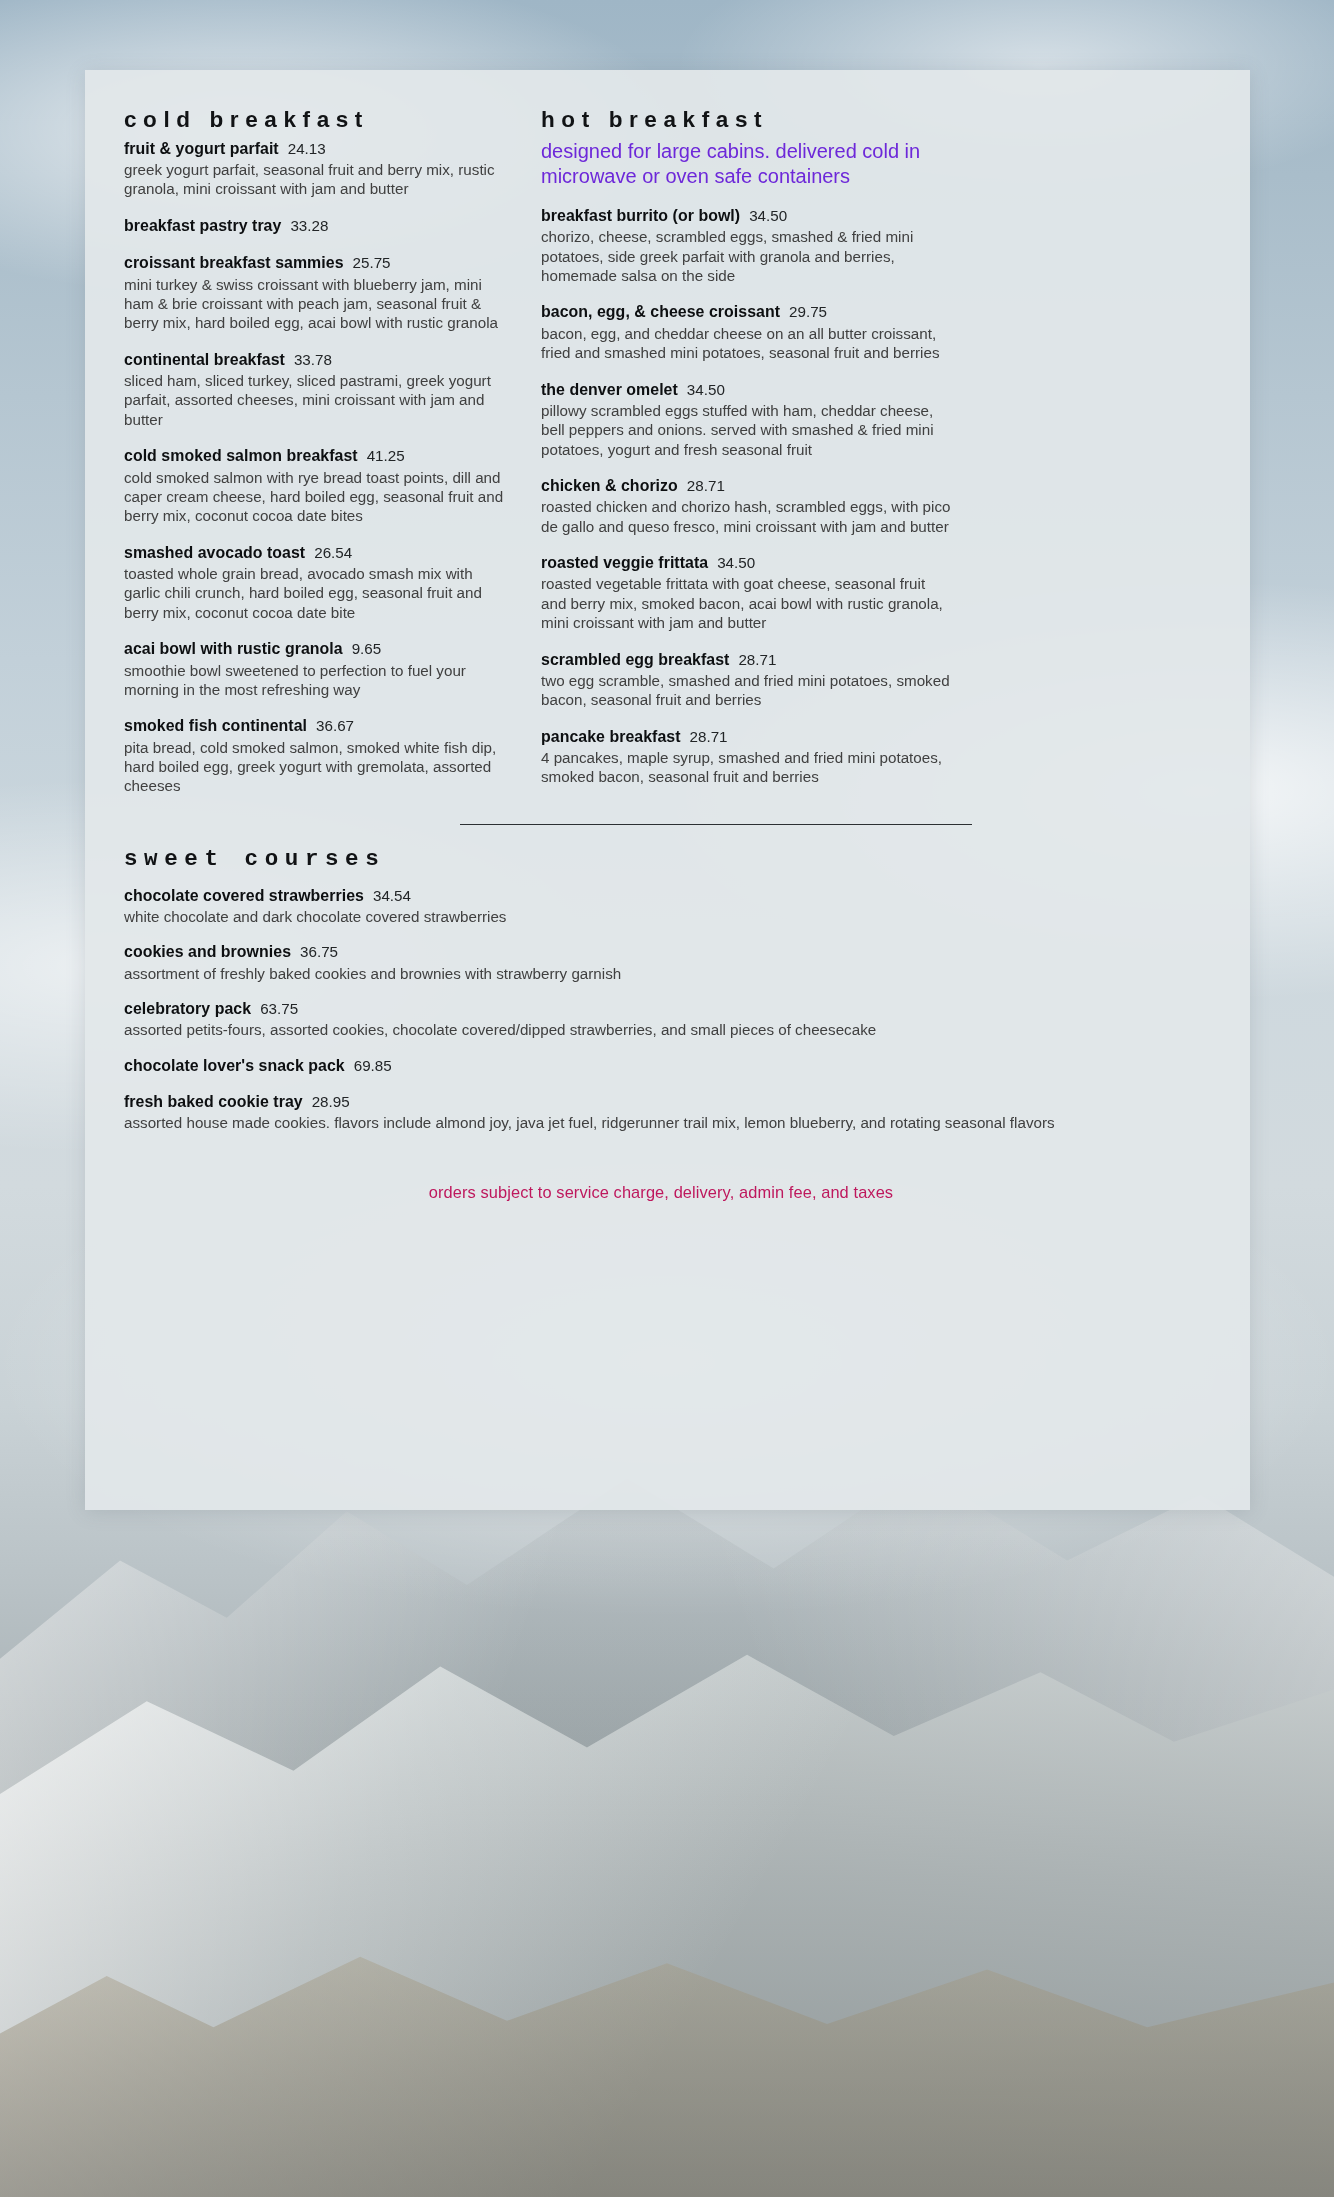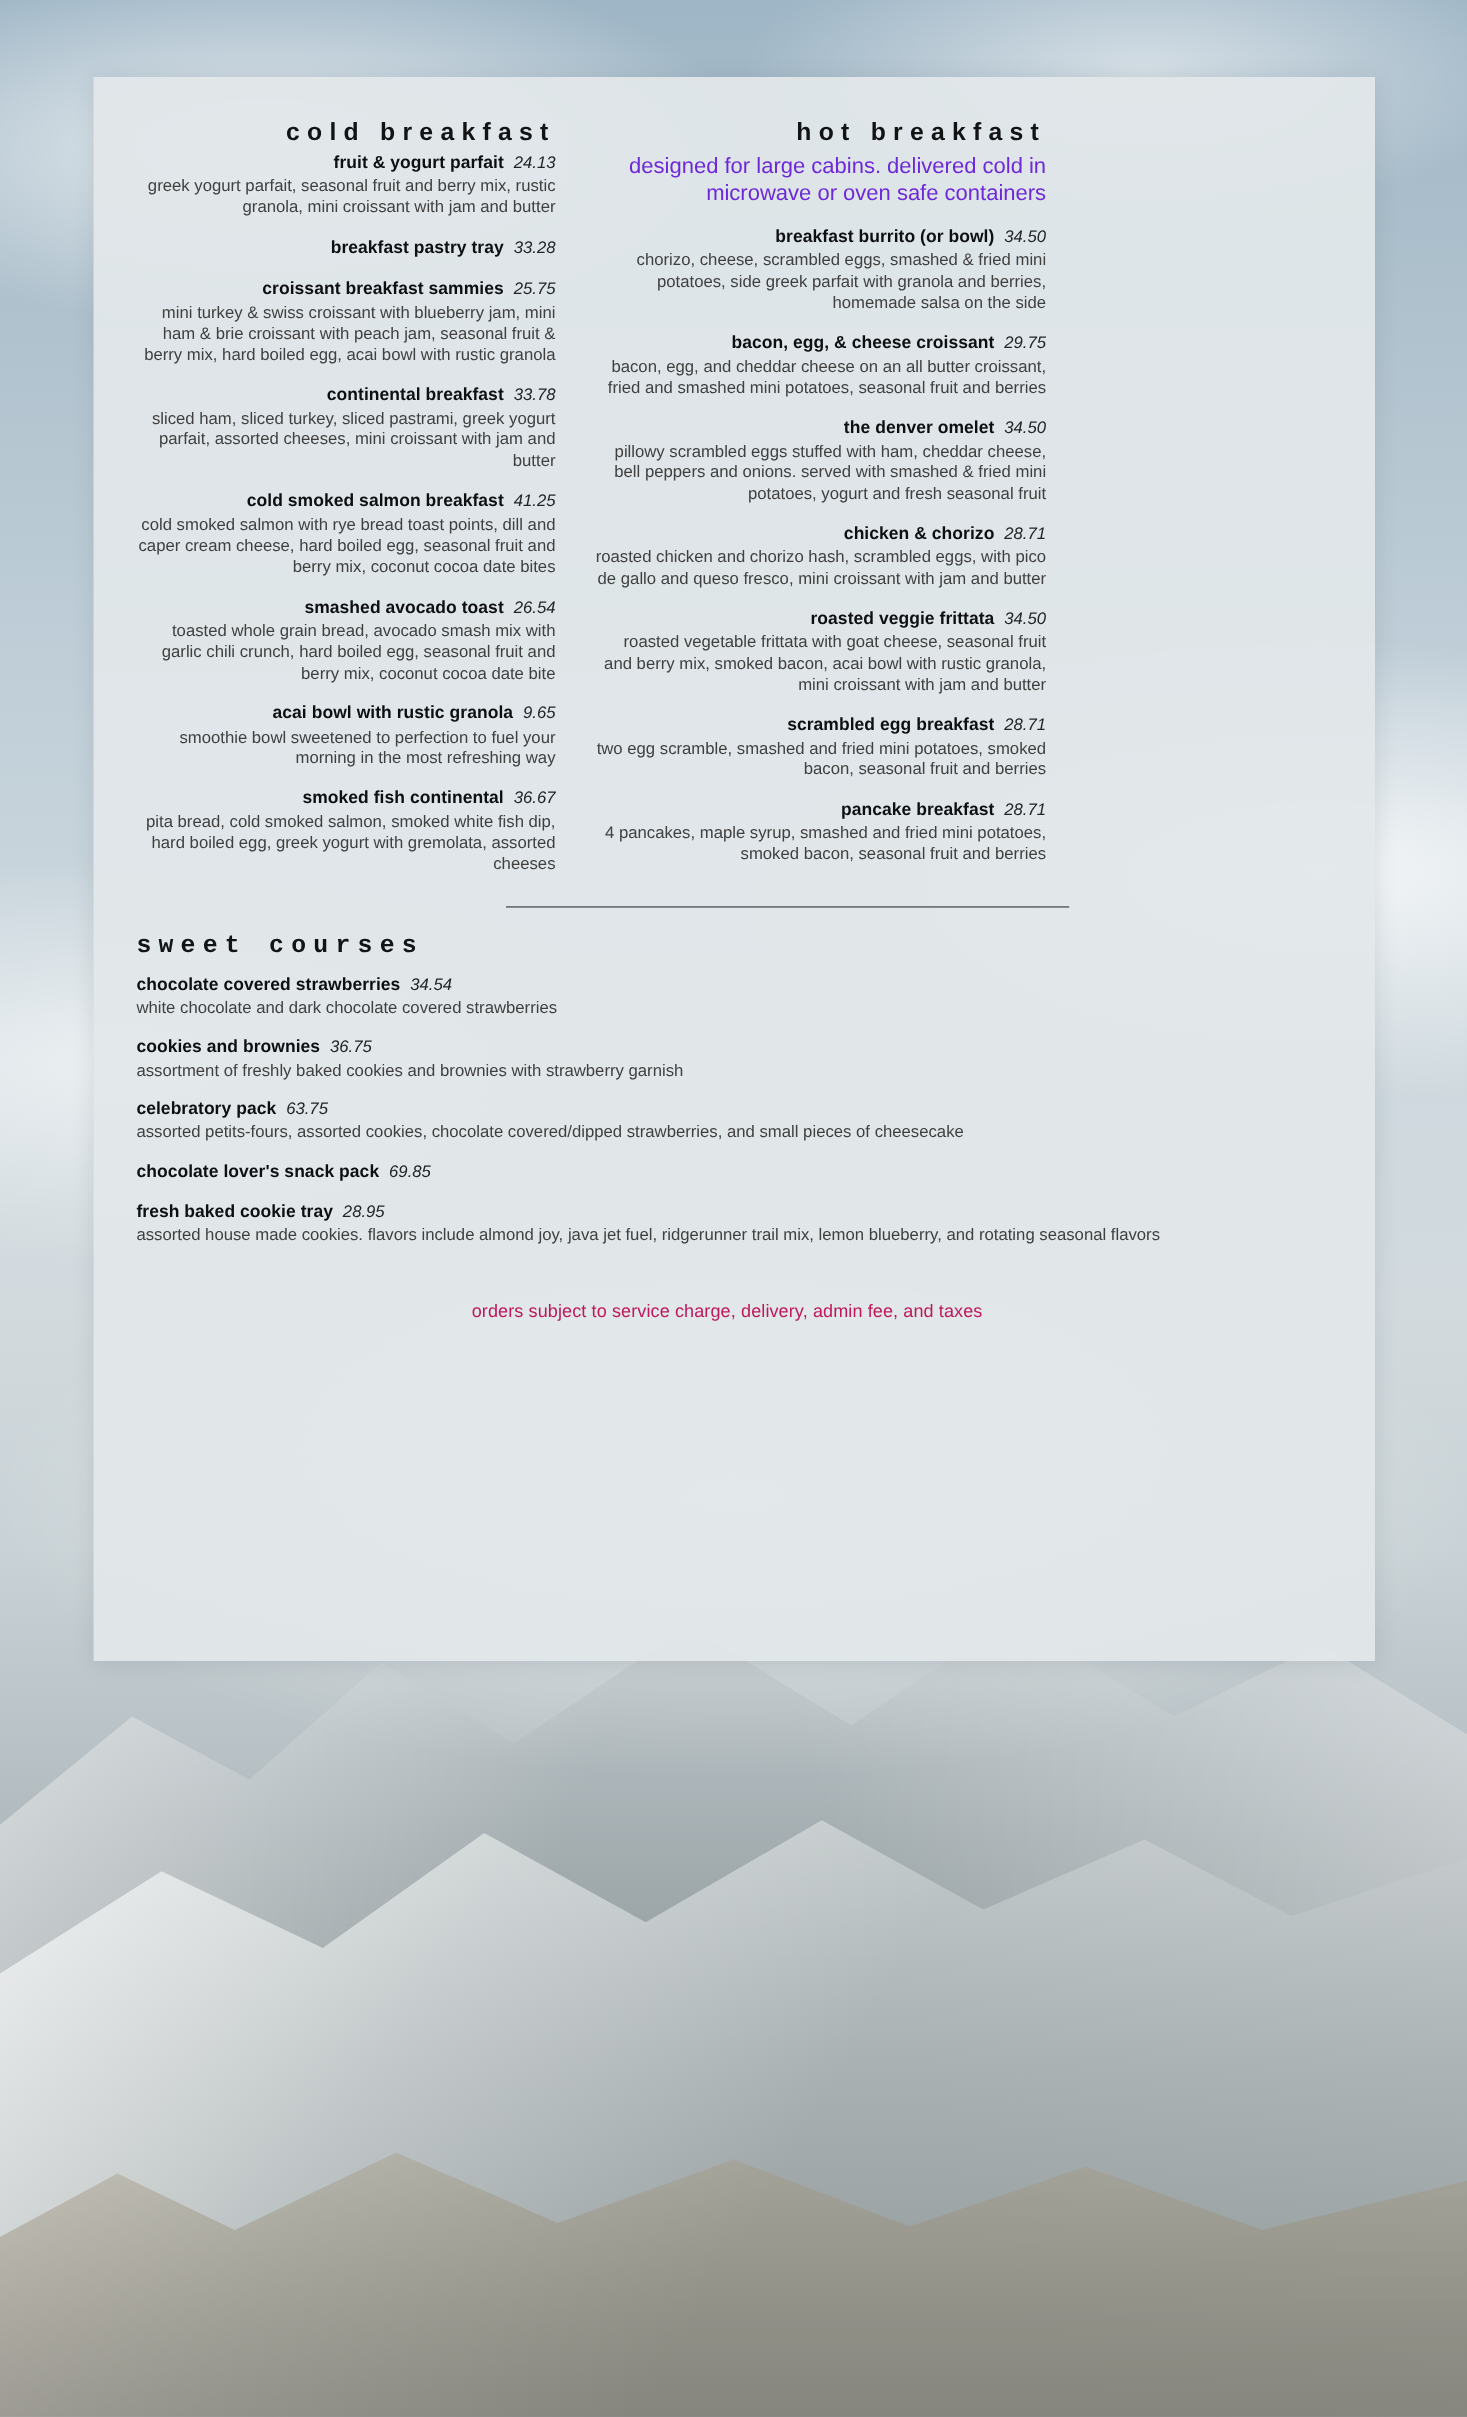--- a/index.html
+++ b/index.html
@@ -84,21 +84,20 @@
     padding: 0;
     box-sizing: border-box;
   }
 
   
   .columns {
     display: flex;
     gap: 36px;
     padding: 38px 52px 0 39px;
     box-sizing: border-box;
-    text-align: right;
   }
   .column { width: 381px; flex: none; }
   .column.right { width: 410px; }
 
   .section-title {
     font-size: 22.5px;
     font-weight: 700;
     letter-spacing: 6.6px;
     color: #111315;
     margin: 0 0 6px 0;
@@ -124,21 +123,20 @@
     font-size: 15.9px;
     font-weight: 700;
     color: #0d0f11;
     letter-spacing: 0.05px;
   }
   .item-price {
     font-size: 15.2px;
     font-weight: 400;
     color: #222527;
     margin-left: 9px;
-    font-style: italic;
   }
   .item-desc {
     font-size: 15.2px;
     color: #404040;
     line-height: 1.275;
   }
 
   
   .divider {
     margin: 28px auto 0 auto;

